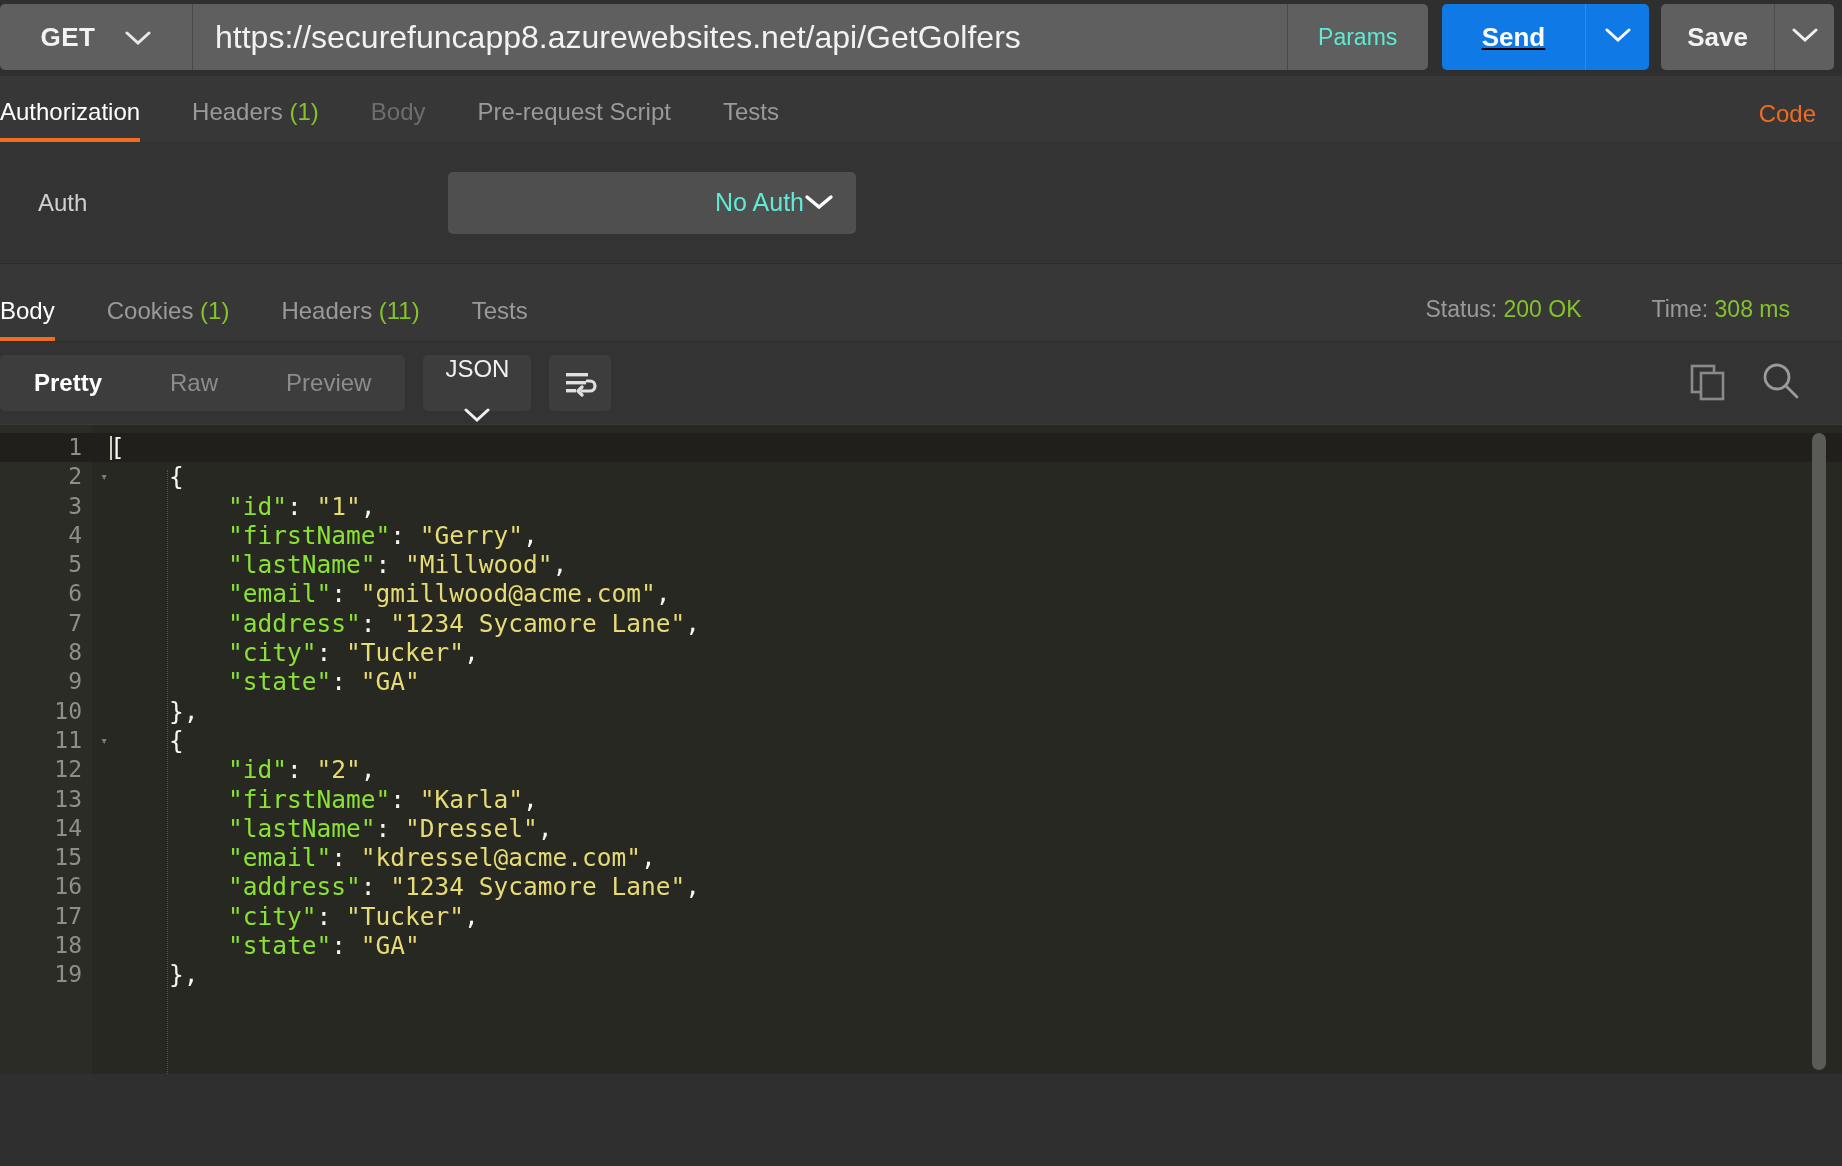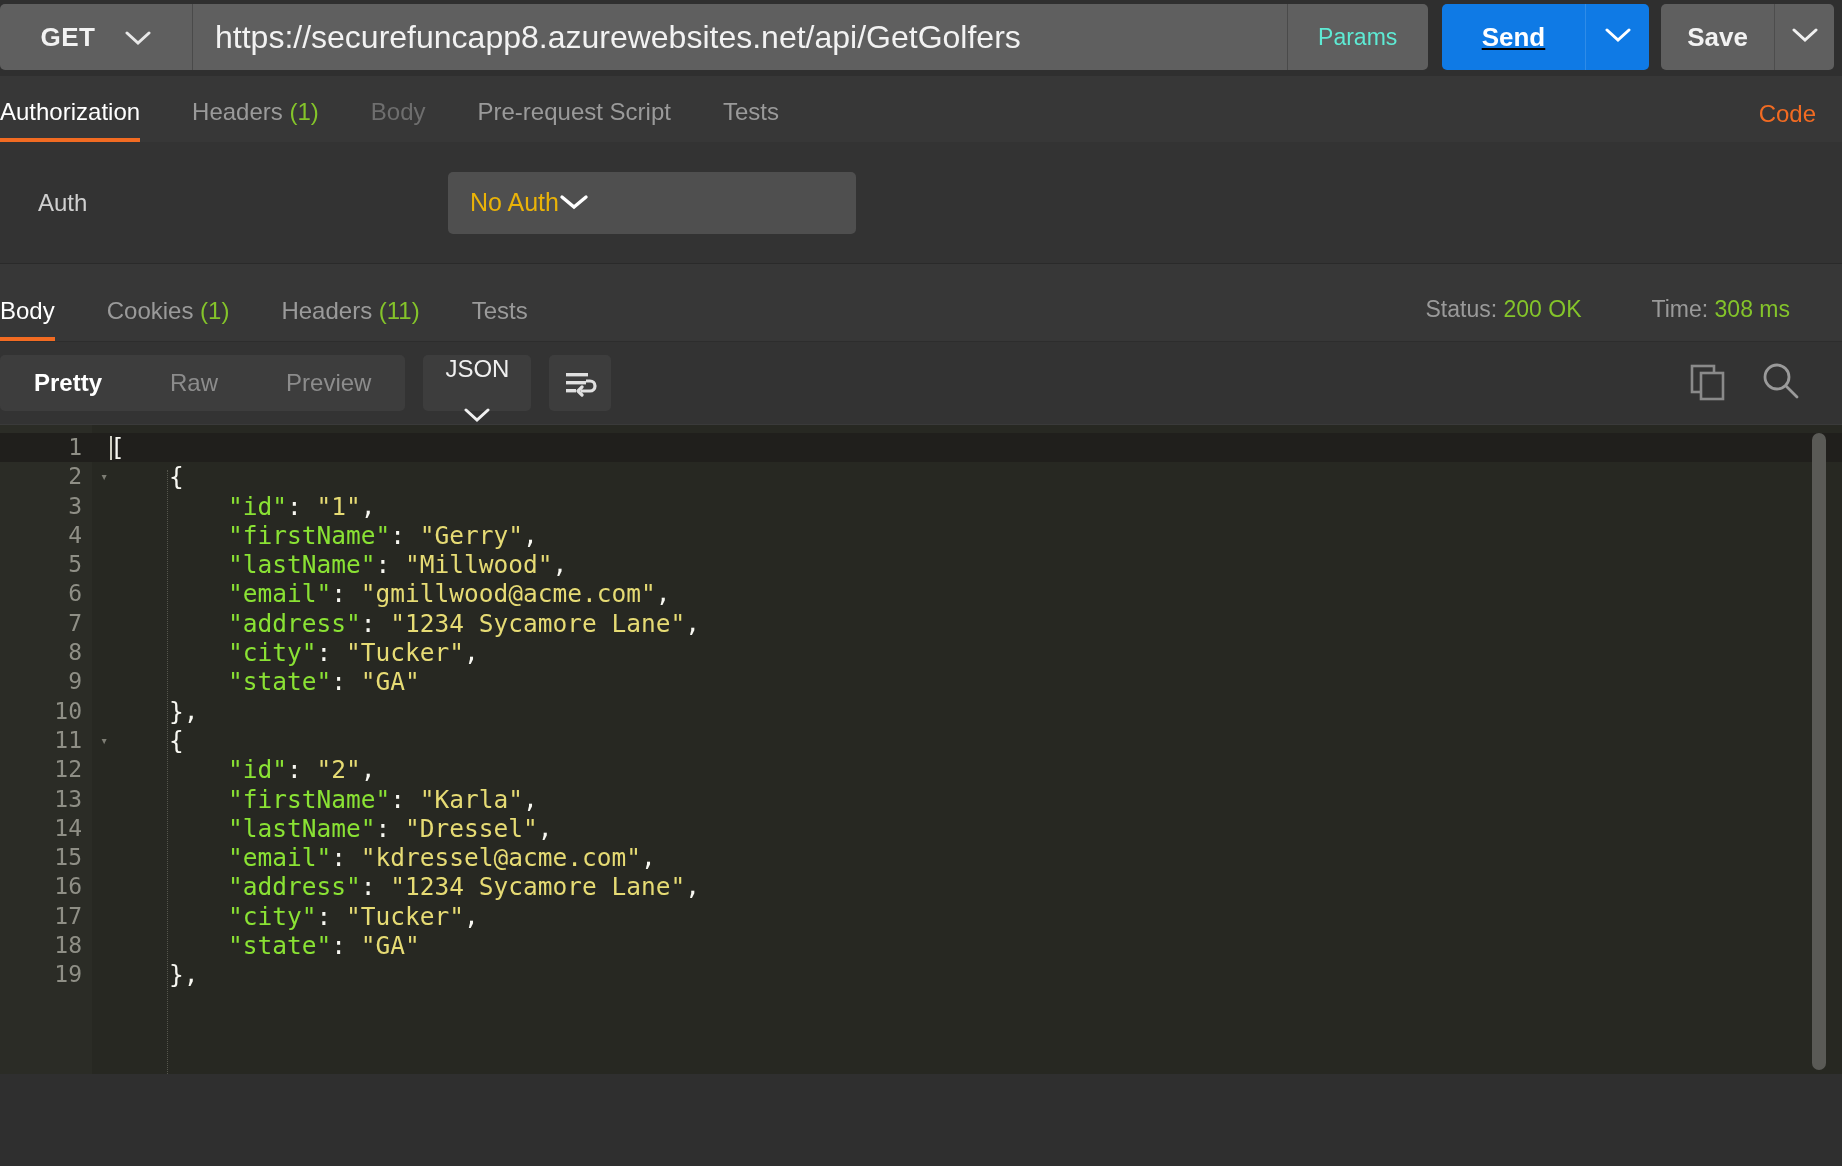--- a/index.html
+++ b/index.html
@@ -132,23 +132,23 @@
   }
   .auth-label {
     font-size: 24px; color: #cfcfcf;
     width: 410px;
   }
   .auth-select {
     width: 408px; height: 62px;
     background: #4f4f4f;
     border-radius: 5px;
     display: flex; align-items: center;
-    justify-content: flex-start;
+    justify-content: flex-end;
     padding: 0 22px 0 22px;
-    color: #eab308; font-size: 25px;
+    color: #5eead4; font-size: 25px;
   }
 
   
   .resp-tabs {
     height: 78px;
     background: #373737;
     display: flex;
     align-items: flex-end;
     border-bottom: 1px solid #2d2d2d;
   }

